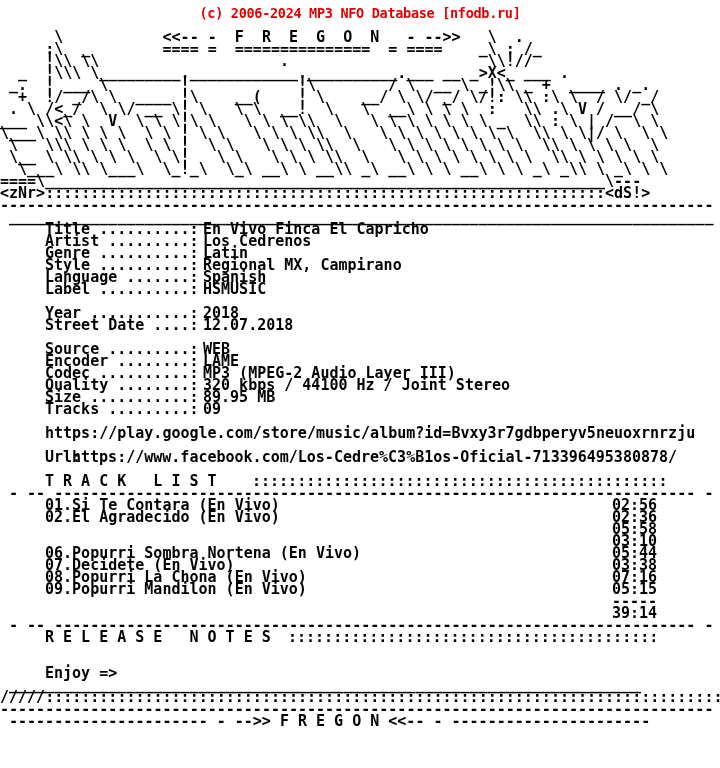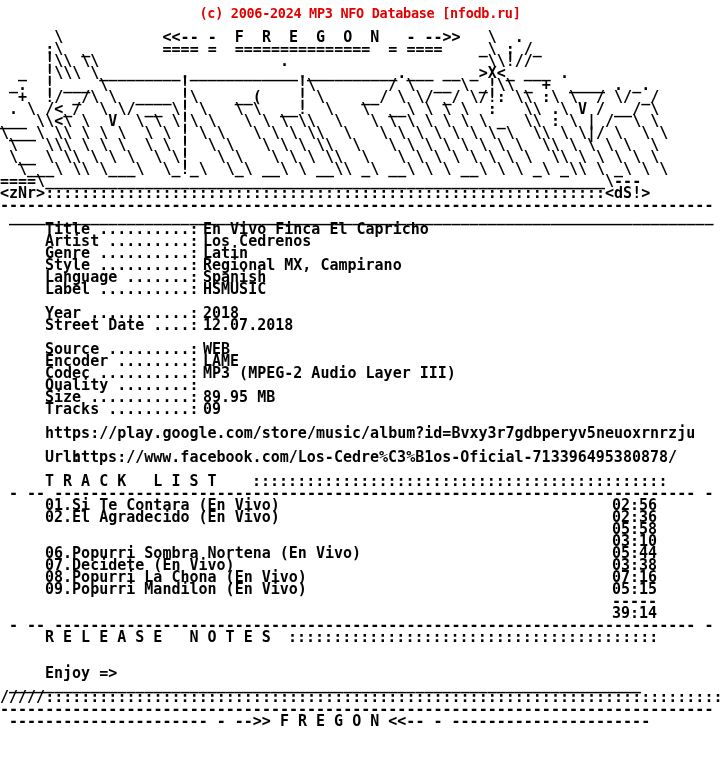--- a/index.html
+++ b/index.html
@@ -49,21 +49,21 @@
   <div class="ln"><span class="s at45">Label ..........:</span><span class="s at203">HSMUSIC</span></div>
   <div class="ln"></div>
 
   <div class="ln"><span class="s at45">Year ...........:</span><span class="s at203">2018</span></div>
   <div class="ln"><span class="s at45">Street Date ....:</span><span class="s at203">12.07.2018</span></div>
   <div class="ln"></div>
 
   <div class="ln"><span class="s at45">Source .........:</span><span class="s at203">WEB</span></div>
   <div class="ln"><span class="s at45">Encoder ........:</span><span class="s at203">LAME</span></div>
   <div class="ln"><span class="s at45">Codec ..........:</span><span class="s at203">MP3 (MPEG-2 Audio Layer III)</span></div>
-  <div class="ln"><span class="s at45">Quality ........:</span></div>
+  <div class="ln"><span class="s at45">Quality ........:</span><span class="s at203">320 kbps / 44100 Hz / Joint Stereo</span></div>
   <div class="ln"><span class="s at45">Size ...........:</span><span class="s at203">89.95 MB</span></div>
   <div class="ln"><span class="s at45">Tracks .........:</span><span class="s at203">09</span></div>
   <div class="ln"></div>
 
   <div class="ln"><span class="s at45">https://play.google.com/store/music/album?id=Bvxy3r7gdbperyv5neuoxrnrzju</span></div>
   <div class="ln"></div>
 
   <div class="ln"><span class="s at45">Url:</span><span class="s at90">https://www.facebook.com/Los-Cedre%C3%B1os-Oficial-713396495380878/</span></div>
   <div class="ln"></div>
 

